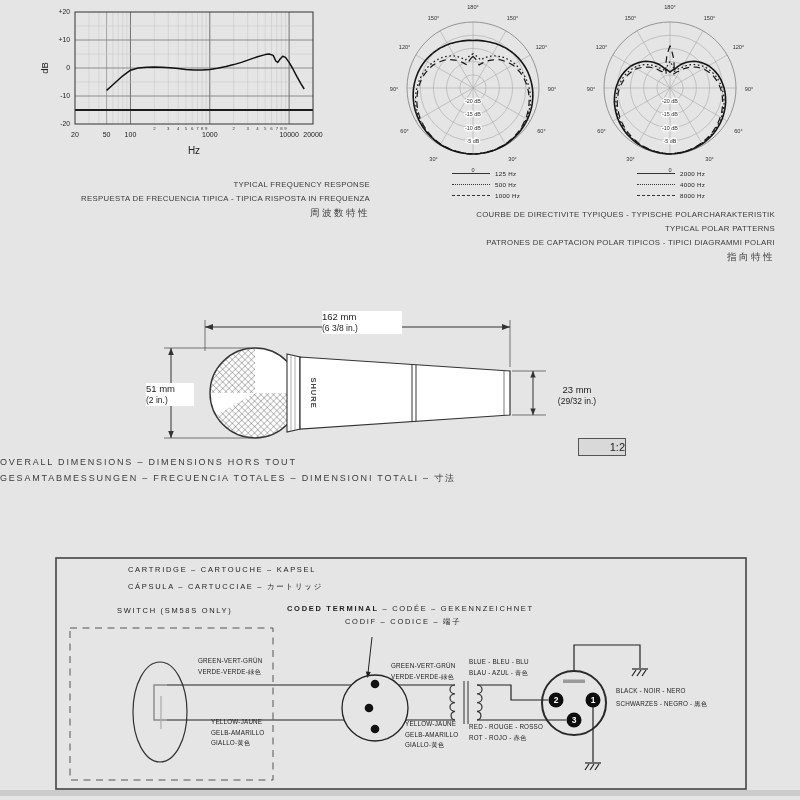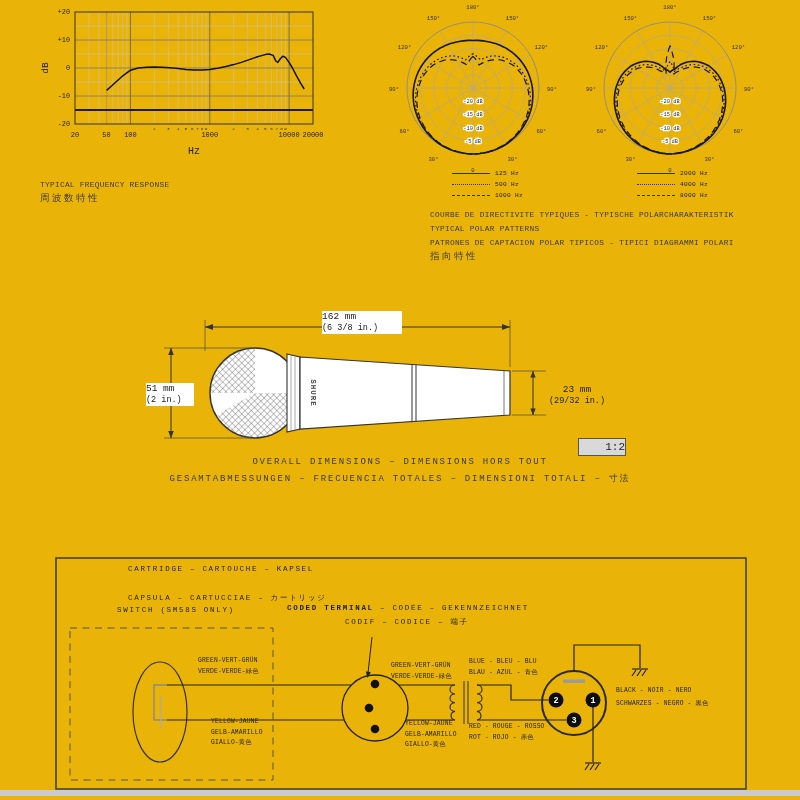--- a/index.html
+++ b/index.html
@@ -1,22 +1,22 @@
 <!DOCTYPE html>
 <html><head>
 <meta charset="utf-8">
 <style>
   html,body{margin:0;padding:0;background:#fff}
-  #page{position:relative;width:800px;height:800px;background:#eab308;overflow:hidden;
-        font-family:Liberation Mono, monospace;color:#2d2d2d}
+  #page{position:relative;width:800px;height:800px;background:#e5e5e5;overflow:hidden;
+        font-family:Liberation Sans, sans-serif;color:#2d2d2d}
   #page svg{position:absolute}
-  .cap{position:absolute;text-align:left}
+  .cap{position:absolute;text-align:right}
   .cap div{font-size:7.8px;letter-spacing:.3px;line-height:14px;color:#3a3a3a;white-space:nowrap}
   .cap .cjk{font-size:9.5px;letter-spacing:2.5px}
-  .dimcap{position:absolute;width:100%;text-align:center;font-size:9px;letter-spacing:1.8px;color:#3a3a3a;white-space:nowrap}
+  .dimcap{position:absolute;width:100%;font-size:9px;letter-spacing:1.8px;color:#3a3a3a;white-space:nowrap}
   .dimlbl{position:absolute;text-align:left;background:#fff;line-height:11.5px}
   .dimlbl.nobg{background:transparent;text-align:center}
   .dimlbl .l1{font-size:9.5px;color:#222}
   .dimlbl .l2{font-size:8.5px;color:#222}
   .scalebox{position:absolute;left:578px;top:438px;width:46px;height:16px;background:#d9d9d9;
             border:1.6px solid #555;text-align:right;font-size:11px;line-height:16px;color:#222}
   .whdr{position:absolute;font-size:7.5px;letter-spacing:1.7px;color:#222;white-space:nowrap}
   .whdr .b{font-weight:bold}
   .wlbl{position:absolute;font-size:6.3px;letter-spacing:.2px;line-height:10.5px;color:#222;white-space:nowrap}
   .legend{position:absolute}
@@ -203,20 +203,21 @@
       <span class="lt">4000 Hz</span>
     </div>
     <div class="row">
       <span class="ls dashed"></span>
       <span class="lt">8000 Hz</span>
     </div>
   </div>
 
   <div class="cap" style="left:40px;top:178px;width:330px">
     <div>TYPICAL FREQUENCY RESPONSE</div>
+    <div>RESPUESTA DE FRECUENCIA TIPICA - TIPICA RISPOSTA IN FREQUENZA</div>
     <div class="cjk">周波数特性</div>
   </div>
 
   <div class="cap" style="left:430px;top:208px;width:345px">
     <div>COURBE DE DIRECTIVITE TYPIQUES - TYPISCHE POLARCHARAKTERISTIK</div>
     <div>TYPICAL POLAR PATTERNS</div>
     <div>PATRONES DE CAPTACION POLAR TIPICOS - TIPICI DIAGRAMMI POLARI</div>
     <div class="cjk">指向特性</div>
   </div>
 
@@ -328,21 +329,21 @@
       <text class="pinnum" x="538" y="146" text-anchor="middle">1</text>
     </g>
     <g>
       <circle cx="519" cy="163" r="7.5" fill="#0d0d0d"></circle>
       <text class="pinnum" x="519" y="166" text-anchor="middle">3</text>
     </g>
   </svg>
 
   <div class="whdr" style="left:128px;top:565px">
     <div>CARTRIDGE – CARTOUCHE – KAPSEL</div>
-    <div style="margin-top:20px">CÁPSULA – CARTUCCIAE – カートリッジ</div>
+    <div style="margin-top:8px">CÁPSULA – CARTUCCIAE – カートリッジ</div>
   </div>
   <div class="whdr" style="left:117px;top:606px">SWITCH (SM58S ONLY)</div>
   <div class="whdr" style="left:287px;top:604px">
     <span class="b">CODED TERMINAL</span><span> – CODÉE – GEKENNZEICHNET</span>
   </div>
   <div class="whdr" style="left:345px;top:617px">CODIF – CODICE – 端子</div>
 
   <div class="wlbl" style="left:198px;top:656px">
     <div>GREEN-VERT-GRÜN</div>
     <div>VERDE-VERDE-緑色</div>

